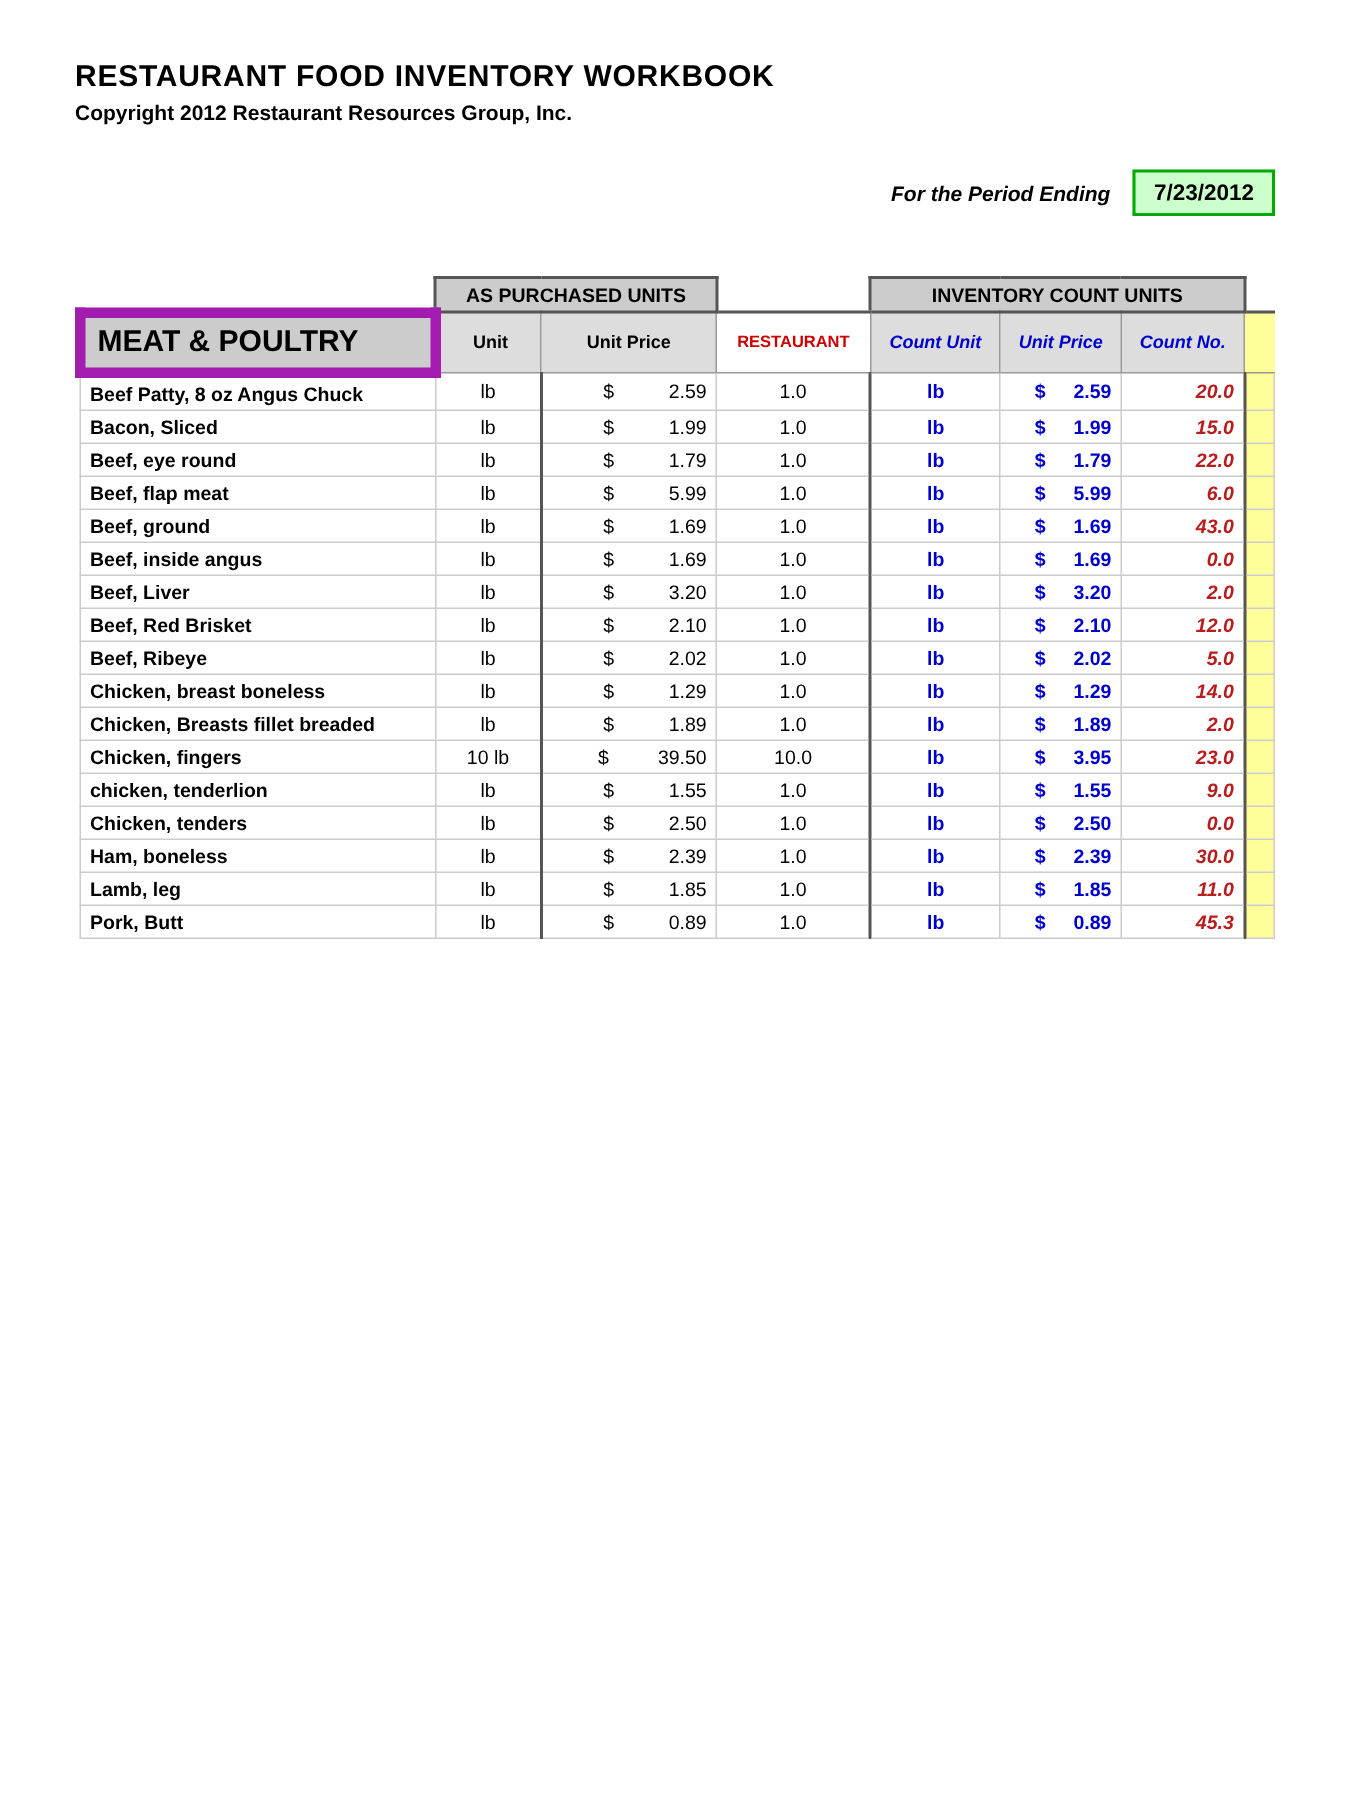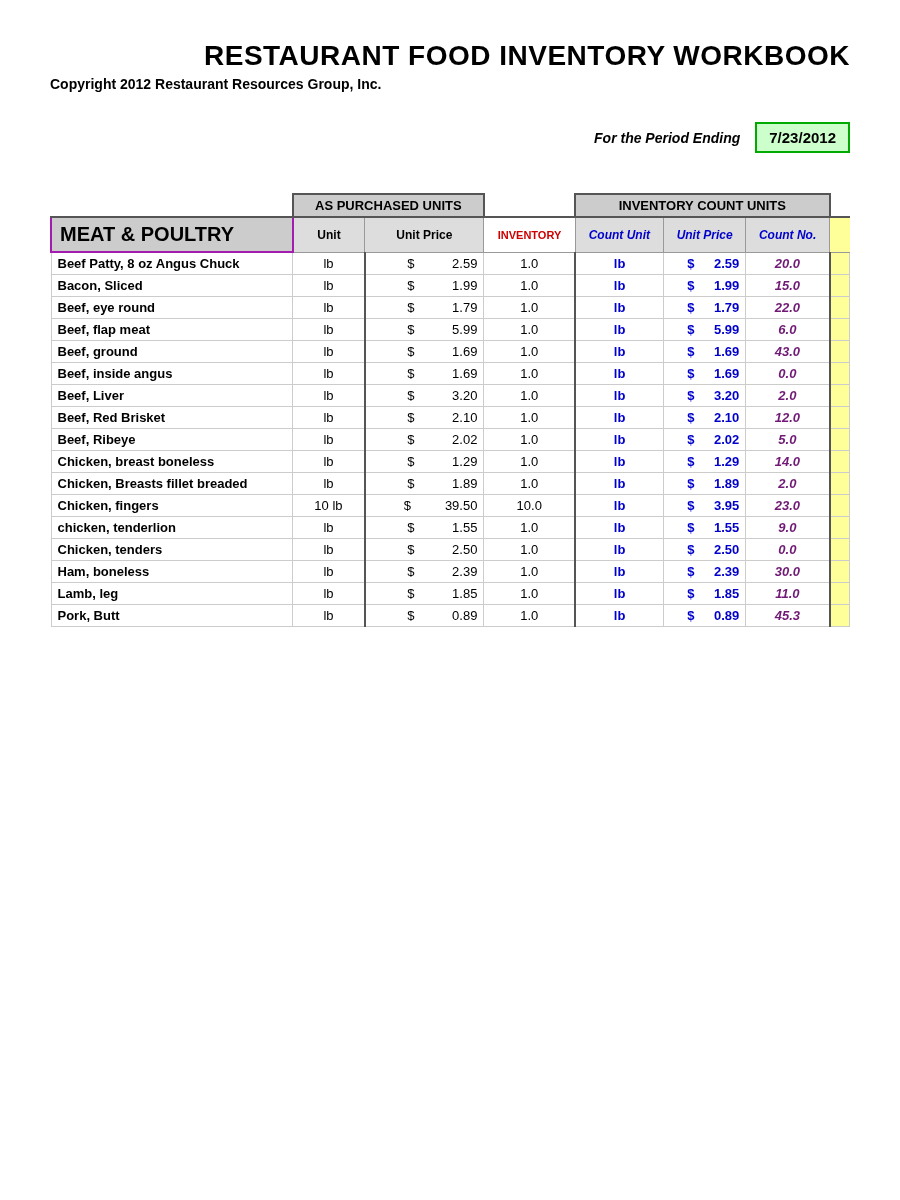--- a/index.html
+++ b/index.html
@@ -11,25 +11,24 @@
     body {
       background: #ffffff;
       font-family: Arial, sans-serif;
       width: 900px;
       min-height: 1200px;
       padding: 40px 50px;
       color: #000;
     }
 
     .page-title {
-      font-size: 28px;
+      font-size: 20px;
       font-weight: 900;
       margin-bottom: 4px;
       letter-spacing: 0.5px;
-      text-align: right;
     }
 
     .copyright {
       font-size: 14px;
       font-weight: bold;
       margin-bottom: 30px;
     }
 
     .period-row {
       display: flex;
@@ -94,21 +93,21 @@
       background: #dddddd;
       border: 1px solid #999;
     }
 
     .col-headers .category-label {
       background: #cccccc;
       font-size: 20px;
       font-weight: 900;
       text-align: left;
       padding: 5px 8px;
-      border: 2px solid #a21caf;
+      border: 7px solid #a21caf;
     }
 
     .col-headers .blue-header {
       color: #0000cc;
       font-style: italic;
       font-weight: bold;
       background: #dddddd;
     }
 
     .col-headers .red-header {
@@ -134,24 +133,24 @@
       text-align: center;
     }
 
     .data-row td.blue {
       color: #0000cc;
       font-weight: bold;
       text-align: center;
     }
 
     .data-row td.blue-italic {
-      color: #701a75;
+      color: #b91c1c;
       font-style: italic;
       font-weight: bold;
-      text-align: center;
+      text-align: right;
     }
 
     
     .group-as-purchased {
       border-left: 2px solid #555 !important;
       border-right: 2px solid #555 !important;
       border-top: 2px solid #555 !important;
     }
 
     .group-inventory {
@@ -177,21 +176,21 @@
       <th class="empty-header" style="border:none; border-bottom: 2px solid #555;"></th>
       <th colspan="2" class="group-as-purchased">AS PURCHASED UNITS</th>
       <th class="conversion-header" style="border:none; border-bottom:2px solid #555; background:#fff;"></th>
       <th colspan="3" class="group-inventory">INVENTORY COUNT UNITS</th>
       <th style="border:none; background:#fff; border-bottom:2px solid #555;"></th>
     </tr>
     <tr class="col-headers">
       <th class="category-label">MEAT &amp; POULTRY</th>
       <th>Unit</th>
       <th>Unit Price</th>
-      <th class="red-header">INVENTORY</th>
+      <th class="red-header">RESTAURANT</th>
       <th class="blue-header">Count Unit</th>
       <th class="blue-header">Unit Price</th>
       <th class="blue-header">Count No.</th>
       <th style="background:#ffff99; border:none; border-bottom:1px solid #999; width:20px;"></th>
     </tr>
   </thead>
   <tbody id="table-body">
   <tr class="data-row">
     <td class="item-name">Beef Patty, 8 oz Angus Chuck</td>
     <td class="center">lb</td>

